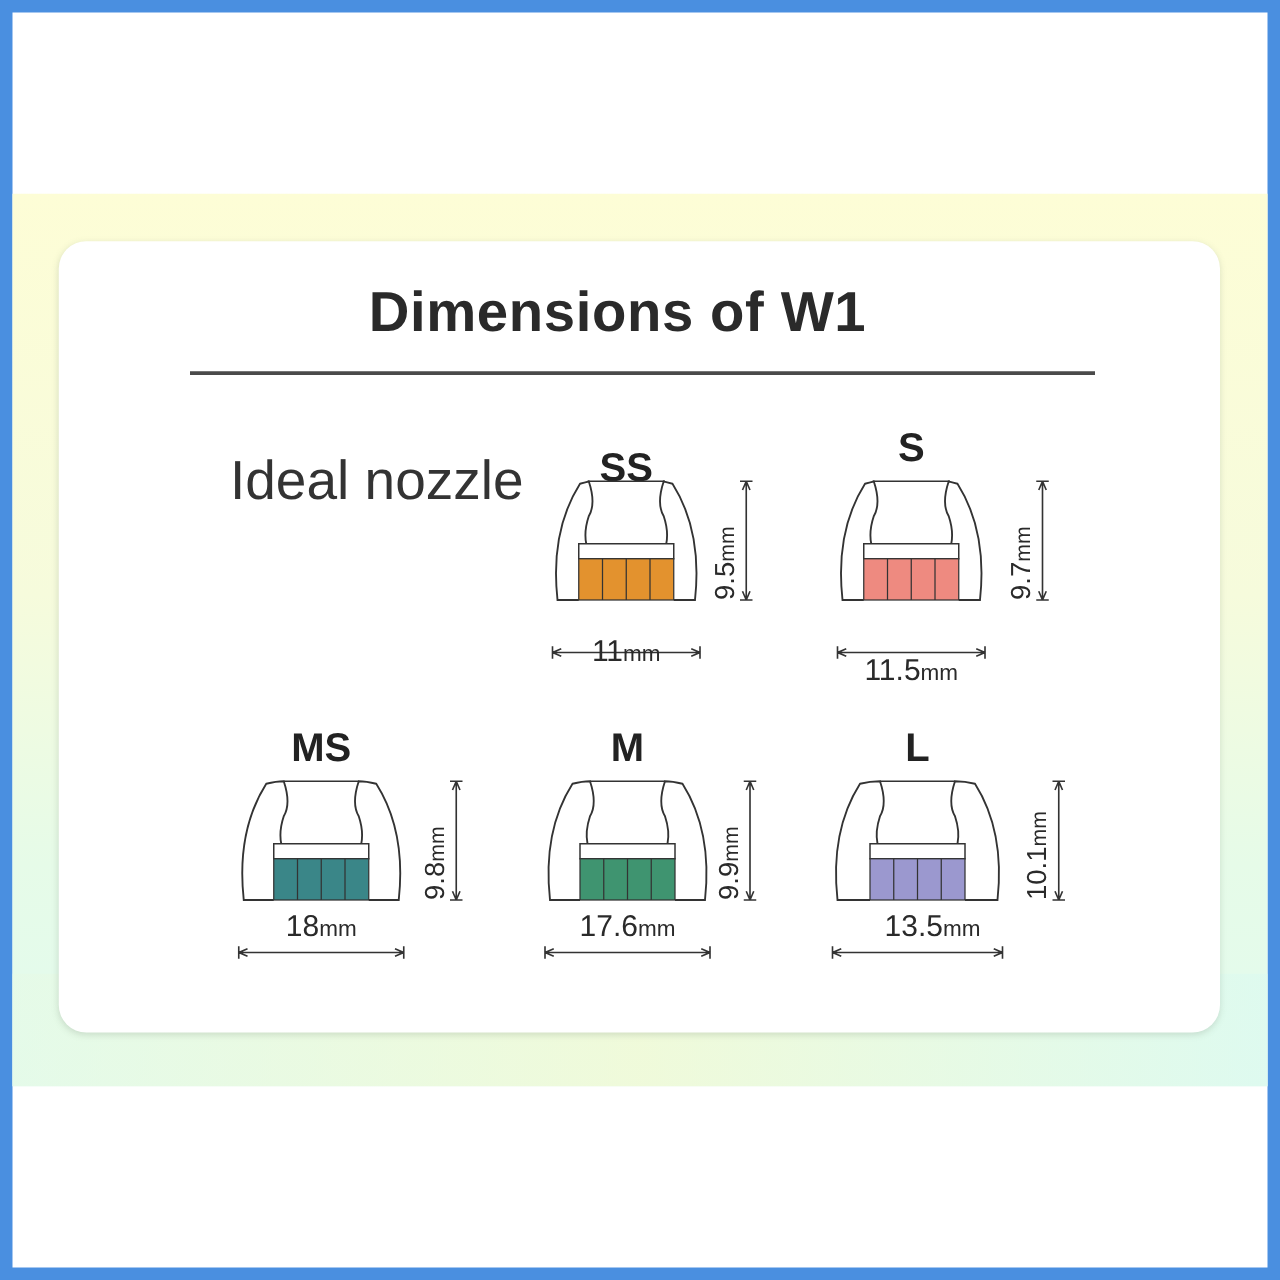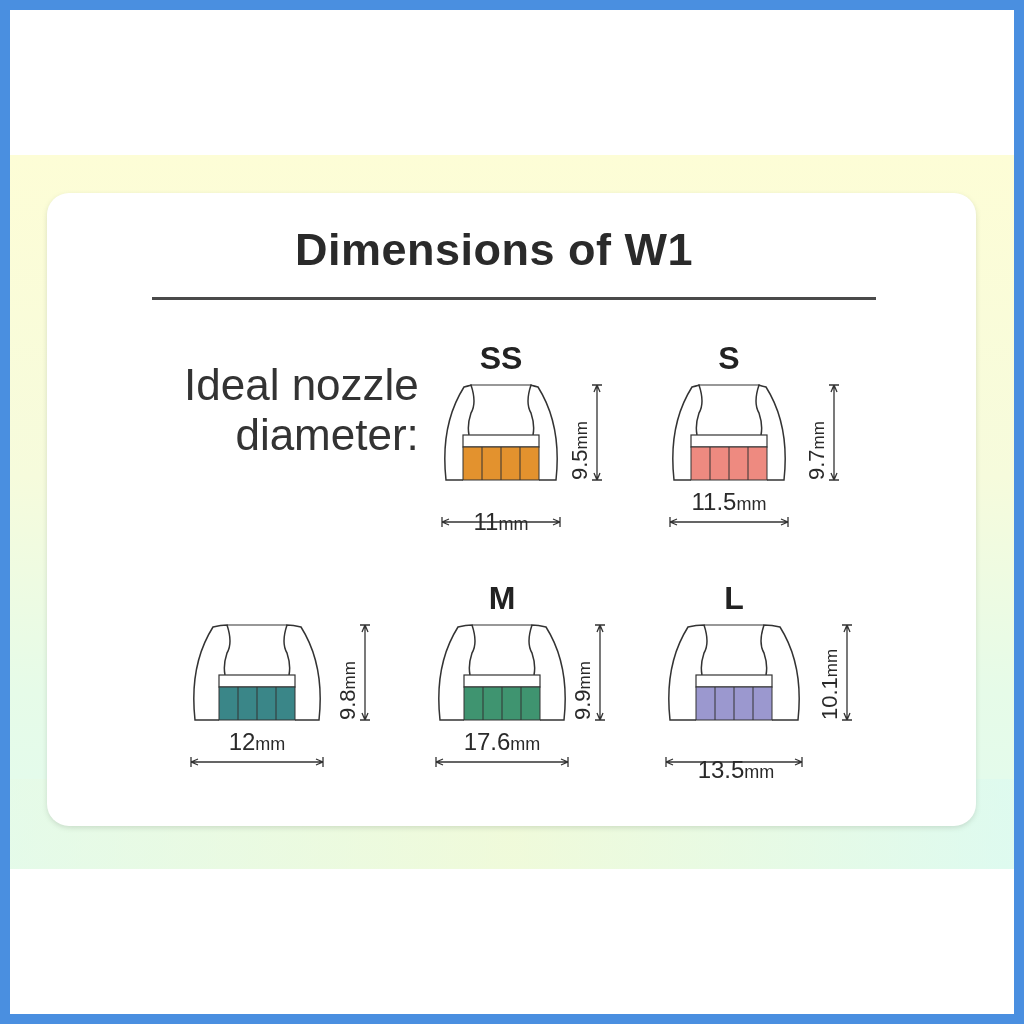--- a/index.html
+++ b/index.html
@@ -89,25 +89,24 @@
 
 <div class="frame"></div>
 <div class="band"></div>
 <div class="card"></div>
 
 <div class="title">Dimensions of W1</div>
 <div class="rule"></div>
 
 <div class="nozzle">
   <div>Ideal nozzle</div>
-  <div>diameter:</div>
 </div>
 
 <div class="tip" style="left:432px; top:340px;">
-    <div class="size-label" style="left: -1px;">SS</div>
+    <div class="size-label" style="left: -1px; margin-top: 16px;">SS</div>
     <svg width="240" height="200">
       <path d="M 31 140 L 14 140 Q 8 85 32 47 Q 40 45 39 45 Q 45 63 39 73 Q 35 85 37 95 M 101 95 Q 103 85 99 73 Q 93 63 99 45 Q 98 45 106 47 Q 130 85 124 140 L 107 140" fill="none" stroke="#333" stroke-width="1.5"></path>
       <line x1="39" x2="99" y1="45" y2="45" stroke="#333" stroke-width="1.2"></line>
       <rect x="31" y="95" width="76" height="12" fill="#fff" stroke="#333" stroke-width="1.2"></rect>
       <rect x="31" y="107" width="76" height="33" fill="#e3922e" stroke="#333" stroke-width="1"></rect>
       <line x1="50" x2="50" y1="107" y2="140" stroke="#333" stroke-width="1"></line>
       <line x1="69" x2="69" y1="107" y2="140" stroke="#333" stroke-width="1"></line>
       <line x1="88" x2="88" y1="107" y2="140" stroke="#333" stroke-width="1"></line>
       <path d="M 10 182 L 128 182 M 10 177 L 10 187 M 128 177 L 128 187 M 10 182 L 17 179 M 10 182 L 17 185 M 128 182 L 121 179 M 128 182 L 121 185" stroke="#333" stroke-width="1.3" fill="none"></path>
       <path d="M 165 45 L 165 140 M 160 45 L 170 45 M 160 140 L 170 140 M 165 45 L 162 52 M 165 45 L 168 52 M 165 140 L 162 133 M 165 140 L 168 133" stroke="#333" stroke-width="1.3" fill="none"></path>
@@ -121,36 +120,37 @@
       <path d="M 29 140 L 12 140 Q 6 85 30 47 Q 38 45 37 45 Q 43 63 37 73 Q 33 85 35 95 M 99 95 Q 101 85 97 73 Q 91 63 97 45 Q 96 45 104 47 Q 128 85 122 140 L 105 140" fill="none" stroke="#333" stroke-width="1.5"></path>
       <line x1="37" x2="97" y1="45" y2="45" stroke="#333" stroke-width="1.2"></line>
       <rect x="29" y="95" width="76" height="12" fill="#fff" stroke="#333" stroke-width="1.2"></rect>
       <rect x="29" y="107" width="76" height="33" fill="#ee8a80" stroke="#333" stroke-width="1"></rect>
       <line x1="48" x2="48" y1="107" y2="140" stroke="#333" stroke-width="1"></line>
       <line x1="67" x2="67" y1="107" y2="140" stroke="#333" stroke-width="1"></line>
       <line x1="86" x2="86" y1="107" y2="140" stroke="#333" stroke-width="1"></line>
       <path d="M 8 182 L 126 182 M 8 177 L 8 187 M 126 177 L 126 187 M 8 182 L 15 179 M 8 182 L 15 185 M 126 182 L 119 179 M 126 182 L 119 185" stroke="#333" stroke-width="1.3" fill="none"></path>
       <path d="M 172 45 L 172 140 M 167 45 L 177 45 M 167 140 L 177 140 M 172 45 L 169 52 M 172 45 L 175 52 M 172 140 L 169 133 M 172 140 L 175 133" stroke="#333" stroke-width="1.3" fill="none"></path>
     </svg>
-    <div class="width-label" style="left: -3px;"><span>11.5</span><span class="unit">mm</span></div>
+    <div class="width-label" style="left: -3px; margin-top: 35px;"><span>11.5</span><span class="unit">mm</span></div>
     <div class="height-label" style="left: 142px; top: 140px;"><span>9.7</span><span class="unit">mm</span></div>
   </div>
 <div class="tip" style="left:187px; top:580px;">
+    <div class="size-label" style="left: 0px;">MS</div>
     <svg width="240" height="200">
       <path d="M 32 140 L 8 140 Q 2 85 26 47 Q 34 45 40 45 Q 46 63 40 73 Q 36 85 38 95 M 102 95 Q 104 85 100 73 Q 94 63 100 45 Q 106 45 114 47 Q 138 85 132 140 L 108 140" fill="none" stroke="#333" stroke-width="1.5"></path>
       <line x1="40" x2="100" y1="45" y2="45" stroke="#333" stroke-width="1.2"></line>
       <rect x="32" y="95" width="76" height="12" fill="#fff" stroke="#333" stroke-width="1.2"></rect>
       <rect x="32" y="107" width="76" height="33" fill="#3a8688" stroke="#333" stroke-width="1"></rect>
       <line x1="51" x2="51" y1="107" y2="140" stroke="#333" stroke-width="1"></line>
       <line x1="70" x2="70" y1="107" y2="140" stroke="#333" stroke-width="1"></line>
       <line x1="89" x2="89" y1="107" y2="140" stroke="#333" stroke-width="1"></line>
       <path d="M 4 182 L 136 182 M 4 177 L 4 187 M 136 177 L 136 187 M 4 182 L 11 179 M 4 182 L 11 185 M 136 182 L 129 179 M 136 182 L 129 185" stroke="#333" stroke-width="1.3" fill="none"></path>
       <path d="M 178 45 L 178 140 M 173 45 L 183 45 M 173 140 L 183 140 M 178 45 L 175 52 M 178 45 L 181 52 M 178 140 L 175 133 M 178 140 L 181 133" stroke="#333" stroke-width="1.3" fill="none"></path>
     </svg>
-    <div class="width-label" style="left: 0px;"><span>12</span><span class="unit">mm</span></div>
+    <div class="width-label" style="left: 0px;"><span>18</span><span class="unit">mm</span></div>
     <div class="height-label" style="left: 148px; top: 140px;"><span>9.8</span><span class="unit">mm</span></div>
   </div>
 <div class="tip" style="left:432px; top:580px;">
     <div class="size-label" style="left: 0px;">M</div>
     <svg width="240" height="200">
       <path d="M 32 140 L 8 140 Q 2 85 26 47 Q 34 45 40 45 Q 46 63 40 73 Q 36 85 38 95 M 102 95 Q 104 85 100 73 Q 94 63 100 45 Q 106 45 114 47 Q 138 85 132 140 L 108 140" fill="none" stroke="#333" stroke-width="1.5"></path>
       <line x1="40" x2="100" y1="45" y2="45" stroke="#333" stroke-width="1.2"></line>
       <rect x="32" y="95" width="76" height="12" fill="#fff" stroke="#333" stroke-width="1.2"></rect>
       <rect x="32" y="107" width="76" height="33" fill="#3f9470" stroke="#333" stroke-width="1"></rect>
       <line x1="51" x2="51" y1="107" y2="140" stroke="#333" stroke-width="1"></line>
@@ -168,15 +168,15 @@
       <path d="M 34 140 L 8 140 Q 2 85 26 47 Q 34 45 42 45 Q 48 63 42 73 Q 38 85 40 95 M 104 95 Q 106 85 102 73 Q 96 63 102 45 Q 110 45 118 47 Q 142 85 136 140 L 110 140" fill="none" stroke="#333" stroke-width="1.5"></path>
       <line x1="42" x2="102" y1="45" y2="45" stroke="#333" stroke-width="1.2"></line>
       <rect x="34" y="95" width="76" height="12" fill="#fff" stroke="#333" stroke-width="1.2"></rect>
       <rect x="34" y="107" width="76" height="33" fill="#9b98cf" stroke="#333" stroke-width="1"></rect>
       <line x1="53" x2="53" y1="107" y2="140" stroke="#333" stroke-width="1"></line>
       <line x1="72" x2="72" y1="107" y2="140" stroke="#333" stroke-width="1"></line>
       <line x1="91" x2="91" y1="107" y2="140" stroke="#333" stroke-width="1"></line>
       <path d="M 4 182 L 140 182 M 4 177 L 4 187 M 140 177 L 140 187 M 4 182 L 11 179 M 4 182 L 11 185 M 140 182 L 133 179 M 140 182 L 133 185" stroke="#333" stroke-width="1.3" fill="none"></path>
       <path d="M 185 45 L 185 140 M 180 45 L 190 45 M 180 140 L 190 140 M 185 45 L 182 52 M 185 45 L 188 52 M 185 140 L 182 133 M 185 140 L 188 133" stroke="#333" stroke-width="1.3" fill="none"></path>
     </svg>
-    <div class="width-label" style="left: 4px; margin-top: 28px;"><span>13.5</span><span class="unit">mm</span></div>
+    <div class="width-label" style="left: 14px;"><span>13.5</span><span class="unit">mm</span></div>
     <div class="height-label" style="left: 155px; top: 140px;"><span>10.1</span><span class="unit">mm</span></div>
   </div>
 
 </body></html>

